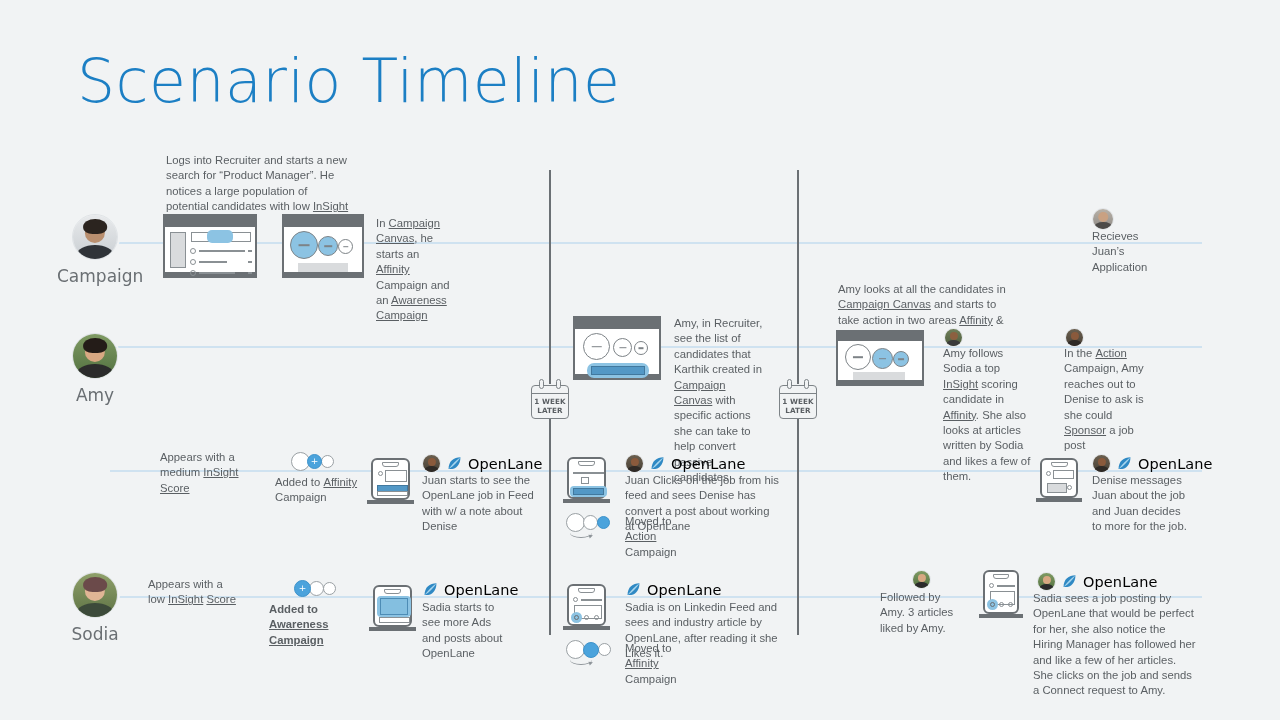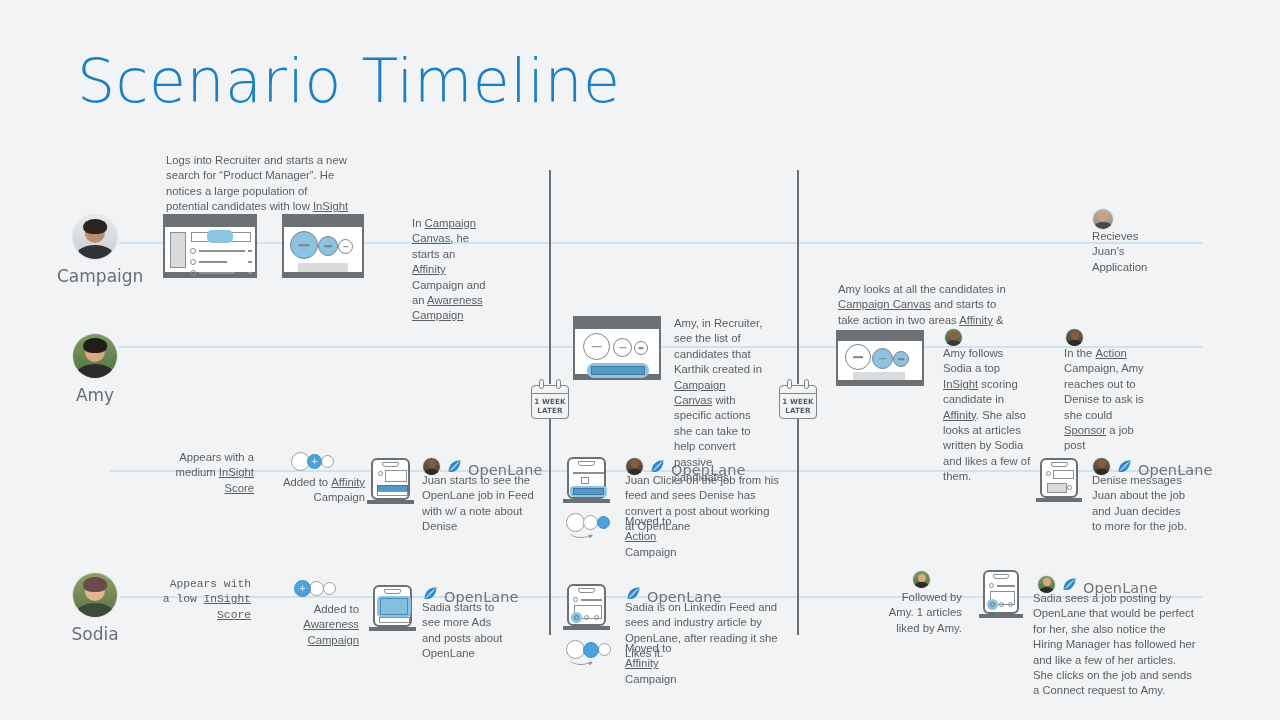--- a/index.html
+++ b/index.html
@@ -59,21 +59,21 @@
     transform:translateX(-50%);border-radius:50% 50% 0 0;}
   .mini-av.big{width:20px;height:20px;}
 
   
   .txt{
     position:absolute;
     font-size:11.3px;line-height:15.4px;
     color:#5a5f63;
   }
   .u{text-decoration:underline;}
-  .center{text-align:right;}
+  .center{text-align:left;}
 
   
   .desktop{position:absolute;}
   .desktop .screen{
     background:#ffffff;border:2px solid #6b7074;box-sizing:border-box;
   }
   .desktop .bar{background:#6b7074;height:11px;}
   .desktop .stand{
     height:4px;background:#6b7074;margin:0 auto;
   }
@@ -129,22 +129,22 @@
   .cal .hdr{height:7px;border-bottom:1.5px solid #7d8387;}
   .cal .lbl{
     font-size:7.2px;line-height:9.2px;font-weight:bold;color:#5a5f63;
     padding-top:3px;letter-spacing:0.1px;
     font-family:"DejaVu Sans",sans-serif;
   }
 
   
   .brand{position:absolute;display:flex;align-items:center;gap:5px;}
   .brand .name{
-    font-size:14.5px;color:#737373;font-weight:400;
-    font-family:"DejaVu Sans",sans-serif;letter-spacing:0.1px;margin-top:8px;
+    font-size:14.5px;color:#000000;font-weight:400;
+    font-family:"DejaVu Sans",sans-serif;letter-spacing:0.1px;
   }
   .ol-logo{width:17px;height:17px;position:relative;display:inline-block;}
 </style>
 </head>
 <body>
 
 <div class="stage">
 
   <div class="page-title">Scenario Timeline</div>
 
@@ -253,21 +253,21 @@
           </div>
         <div class="bub outline" style="left:54px;top:12px;width:15px;height:15px;background:#fff;">
             <i class="dash"></i>
           </div>
         <div style="position:absolute;left:14px;bottom:0;width:50px;height:9px;background:#d9dbdd;"></div>
       </div>
     </div>
     <div class="stand" style="width:82px;"></div>
   </div>
 
-  <div class="txt" style="left:376px;top:216px;width:78px;margin-left:36px;">In <span class="u">Campaign Canvas</span>, he starts an <span class="u">Affinity</span> Campaign and an <span class="u">Awareness Campaign</span></div>
+  <div class="txt" style="left:376px;top:216px;width:78px;">In <span class="u">Campaign Canvas</span>, he starts an <span class="u">Affinity</span> Campaign and an <span class="u">Awareness Campaign</span></div>
 
   <div style="position:absolute;left:1092px;top:208px;">
     <div class="mini-av big">
       <span class="sky" style="background:linear-gradient(#b9b2a8,#8e8a86);"></span>
       <span class="body" style="background:#4c4a48;"></span>
       <span class="head" style="background:#c9a182;"></span>
     </div>
   </div>
   <div class="txt" style="left:1092px;top:229px;width:70px;">Recieves Juan’s Application</div>
 
@@ -423,28 +423,28 @@
     <span class="ol-logo">
       <svg viewBox="0 0 20 20" width="17" height="17" aria-hidden="true">
         <path d="M3 16.5 C3 7 9 2.5 17 2.5 C17 12 11 17.5 3 16.5 Z" fill="#2f89c4"></path>
         <path d="M3 16.5 C7 11 12 6 17 2.5 C13.5 8 9 13 3 16.5 Z" fill="#a9d6ee"></path>
       </svg>
     </span>
     <span class="name">OpenLane</span>
   </div>
   <div class="txt" style="left:1092px;top:473px;width:100px;">Denise messages Juan about the job and Juan decides to more for the job.</div>
 
-  <div class="txt center" style="left:157px;top:577px;width:94px;font-family:Liberation Mono, monospace;">Appears with a low <span class="u">InSight</span> <span class="u">Score</span></div>
+  <div class="txt center" style="left:148px;top:577px;width:94px;">Appears with a low <span class="u">InSight</span> <span class="u">Score</span></div>
 
   <div class="dots" style="left:294px;top:580px;">
     <span class="dot on" style="width:17px;height:17px;"></span>
     <span class="dot" style="width:15px;height:15px;margin-left:-2px;"></span>
     <span class="dot" style="width:13px;height:13px;margin-left:-1px;"></span>
   </div>
-  <div class="txt center" style="left:269px;top:602px;width:90px;">Added to <span class="u">Awareness Campaign</span></div>
+  <div class="txt center" style="left:269px;top:602px;width:90px;font-weight:bold;">Added to <span class="u">Awareness Campaign</span></div>
 
   <div class="dev" style="left:373px;top:585px;">
     <div class="frame" style="width:39px;height:42px;position:relative;">
       <div style="position:absolute;left:9px;top:2px;width:17px;height:5px;border:1.5px solid #8a9094;border-radius:0 0 3px 3px;box-sizing:border-box;"></div>
       <div style="position:absolute;left:2px;top:9px;width:34px;height:21px;background:#8cc3e3;border-radius:4px;"></div>
       <div style="position:absolute;left:5px;top:11px;width:28px;height:17px;background:#84bfe0;border:1.4px solid #4d8cb5;box-sizing:border-box;"></div>
       <div style="position:absolute;left:4px;bottom:2px;width:31px;height:6px;border:1.3px solid #8a9094;box-sizing:border-box;"></div>
     </div>
     <div class="base" style="width:47px;margin-left:-4px;"></div>
   </div>
@@ -493,21 +493,21 @@
   </div>
   <div class="txt" style="left:625px;top:641px;width:72px;">Moved to <span class="u">Affinity</span> Campaign</div>
 
   <div style="position:absolute;left:912px;top:570px;">
     <div class="mini-av" style="width:17px;height:17px;">
       <span class="sky" style="background:linear-gradient(#7f9a63,#51703f);"></span>
       <span class="body" style="background:#2b2b2b;"></span>
       <span class="head" style="background:#d8a882;"></span>
     </div>
   </div>
-  <div class="txt center" style="left:880px;top:590px;width:82px;">Followed by Amy. 1 articles liked by Amy.</div>
+  <div class="txt center" style="left:880px;top:590px;width:82px;">Followed by Amy. 3 articles liked by Amy.</div>
 
   <div class="dev" style="left:983px;top:570px;">
     <div class="frame" style="width:36px;height:44px;position:relative;">
       <div style="position:absolute;left:8px;top:2px;width:16px;height:5px;border:1.5px solid #8a9094;border-radius:0 0 3px 3px;box-sizing:border-box;"></div>
       <div style="position:absolute;left:4px;top:11px;width:5px;height:5px;border-radius:50%;border:1.3px solid #8a9094;box-sizing:border-box;"></div>
       <div style="position:absolute;left:12px;top:13px;width:18px;height:1.6px;background:#8a9094;"></div>
       <div style="position:absolute;left:5px;top:19px;width:25px;height:14px;border:1.4px solid #8a9094;box-sizing:border-box;background:#fff;"></div>
       <div style="position:absolute;left:2px;bottom:2px;width:11px;height:11px;border-radius:50%;background:#8cc3e3;"></div>
       <div style="position:absolute;left:5px;bottom:5px;width:5px;height:5px;border-radius:50%;border:1.3px solid #6b7074;box-sizing:border-box;"></div>
       <div style="position:absolute;left:14px;bottom:5px;width:5px;height:5px;border-radius:50%;border:1.3px solid #8a9094;box-sizing:border-box;"></div>

